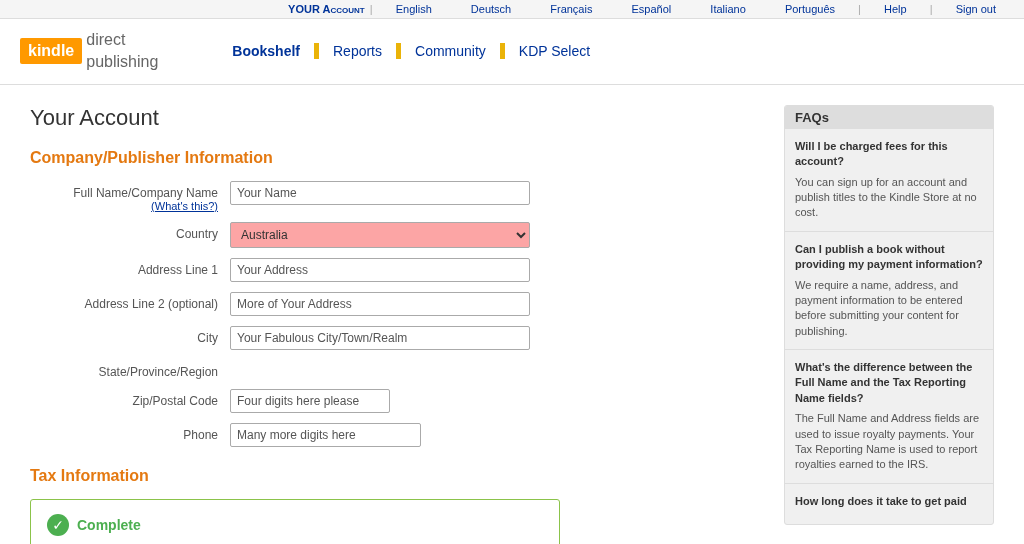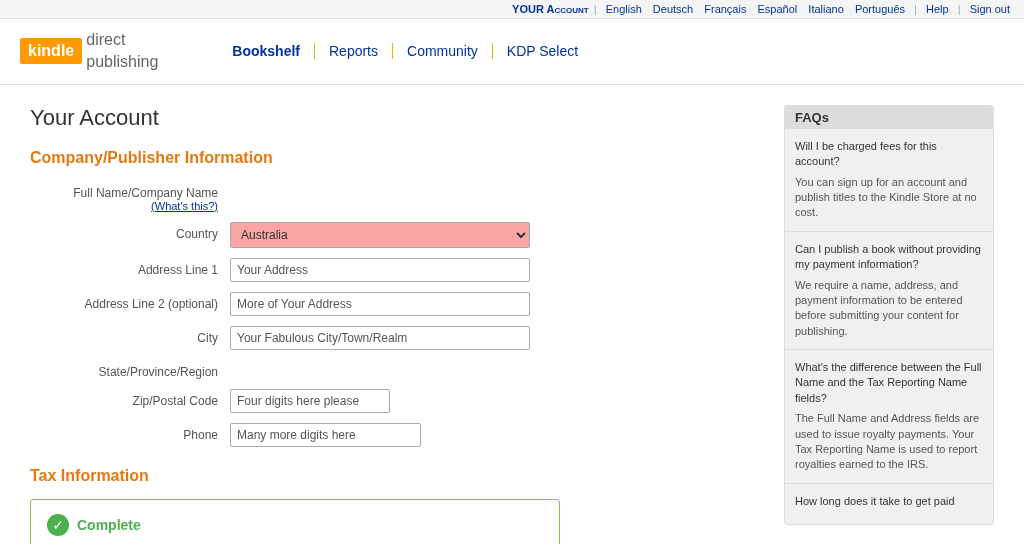--- a/index.html
+++ b/index.html
@@ -7,21 +7,21 @@
 
     
     #top-bar {
       background: #f5f5f5;
       border-bottom: 1px solid #ddd;
       padding: 3px 10px;
       text-align: right;
       font-size: 11px;
       color: #555;
     }
-    #top-bar a { color: #003399; text-decoration: none; margin: 0 4px; }
+    #top-bar a { color: #003399; text-decoration: none; margin: 0 18px; }
     #top-bar .separator { color: #aaa; margin: 0 2px; }
     #top-bar .your-account { font-variant: small-caps; font-weight: bold; color: #003399; }
 
     
     #header {
       display: flex;
       align-items: center;
       padding: 10px 20px;
       border-bottom: 1px solid #ddd;
     }
@@ -47,21 +47,21 @@
     #main-nav {
       display: flex;
       align-items: center;
       gap: 0;
     }
     #main-nav a {
       color: #003399;
       text-decoration: none;
       font-size: 14px;
       padding: 0 14px;
-      border-right: 1px solid #eab308;
+      border-right: 5px solid #eab308;
     }
     #main-nav a:last-child { border-right: none; }
     #main-nav a.active { font-weight: bold; color: #003399; }
 
     
     #page-content {
       display: flex;
       padding: 20px 30px;
       gap: 20px;
     }
@@ -169,21 +169,21 @@
       font-weight: bold;
       color: #333;
     }
     .faq-item {
       padding: 10px;
       border-bottom: 1px solid #ddd;
       font-size: 11px;
     }
     .faq-item:last-child { border-bottom: none; }
     .faq-question {
-      font-weight: normal;
+      font-weight: bold;
       color: #333;
       margin-bottom: 5px;
       line-height: 1.4;
     }
     .faq-answer {
       color: #555;
       line-height: 1.4;
     }
   </style>
 </head>
@@ -223,20 +223,23 @@
     <h1 id="page-title">Your Account</h1>
 
     <div id="company-section">
       <div class="section-heading">Company/Publisher Information</div>
 
       <div class="form-row">
         <div class="form-label">
           <span>Full Name/Company Name</span><br>
           <a href="#">(What's this?)</a>
         </div>
+        <div class="form-control">
+          <input type="text" value="Your Name" style="">
+        </div>
       </div>
 
       <div class="form-row">
         <div class="form-label">Country</div>
         <div class="form-control">
           <select>
             <option>Australia</option>
             <option>United States</option>
             <option>United Kingdom</option>
           </select>

